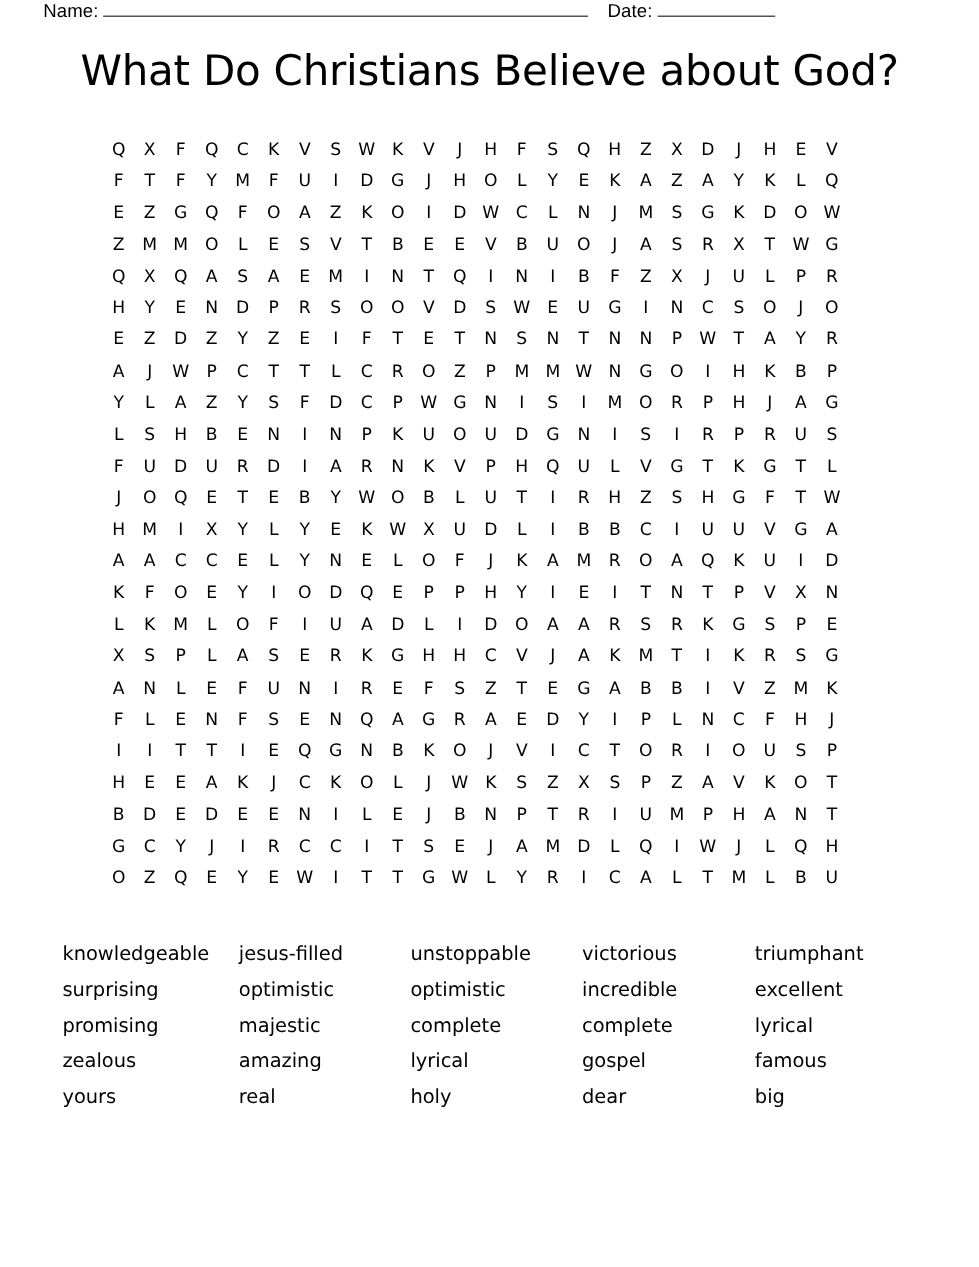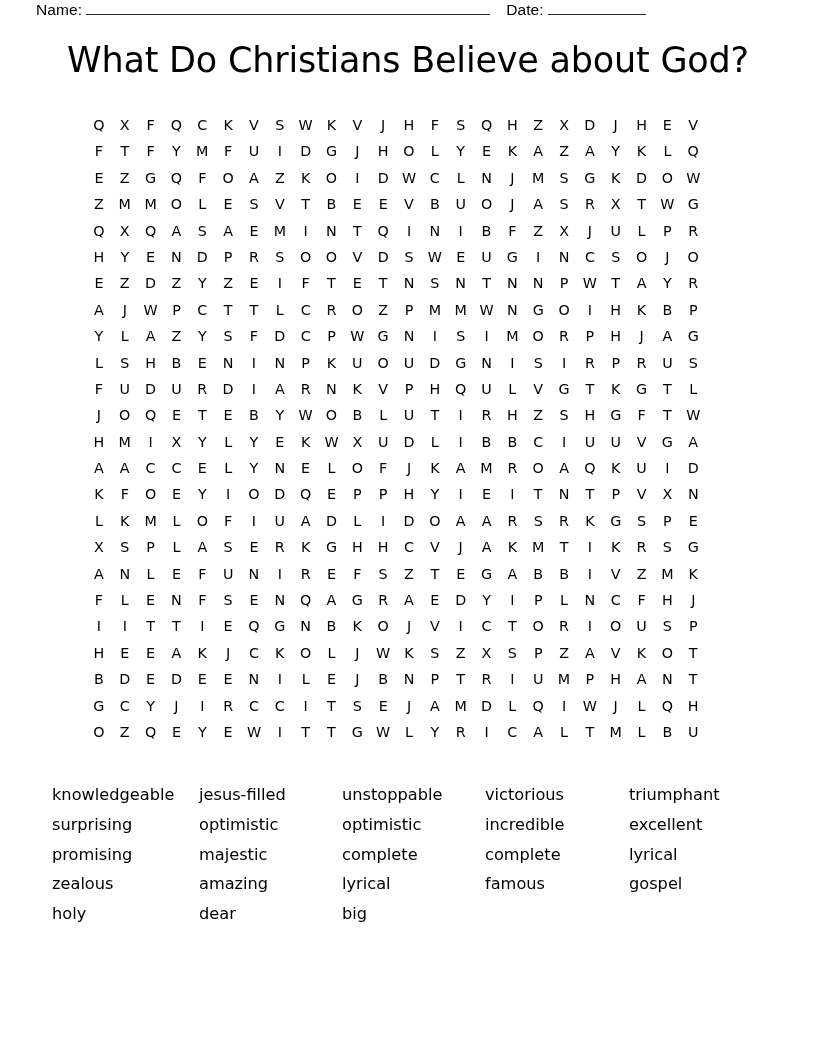--- a/index.html
+++ b/index.html
@@ -735,22 +735,24 @@
       <div class="word">incredible</div>
       <div class="word">excellent</div>
       <div class="word">promising</div>
       <div class="word">majestic</div>
       <div class="word">complete</div>
       <div class="word">complete</div>
       <div class="word">lyrical</div>
       <div class="word">zealous</div>
       <div class="word">amazing</div>
       <div class="word">lyrical</div>
+      <div class="word">gospel</div>
       <div class="word">famous</div>
-      <div class="word">gospel</div>
+      <div class="word">yours</div>
+      <div class="word">real</div>
       <div class="word">holy</div>
       <div class="word">dear</div>
       <div class="word">big</div>
       <div class="word empty"></div>
       <div class="word empty"></div>
       <div class="word empty"></div>
       <div class="word empty"></div>
     </div>
 
 </div>

